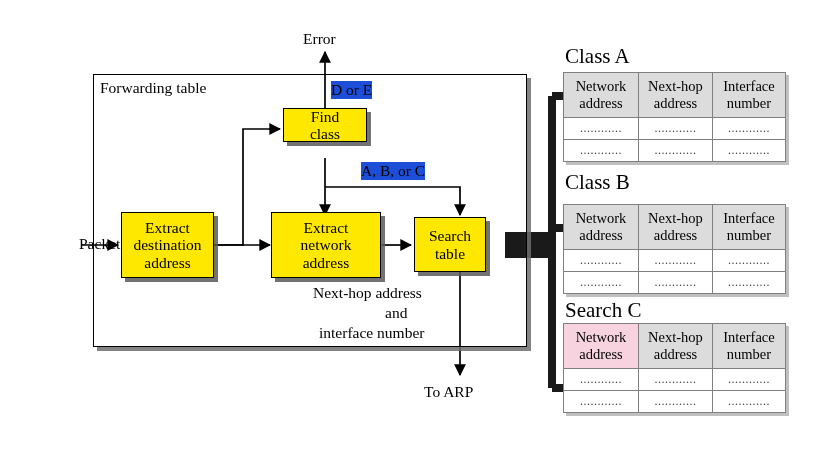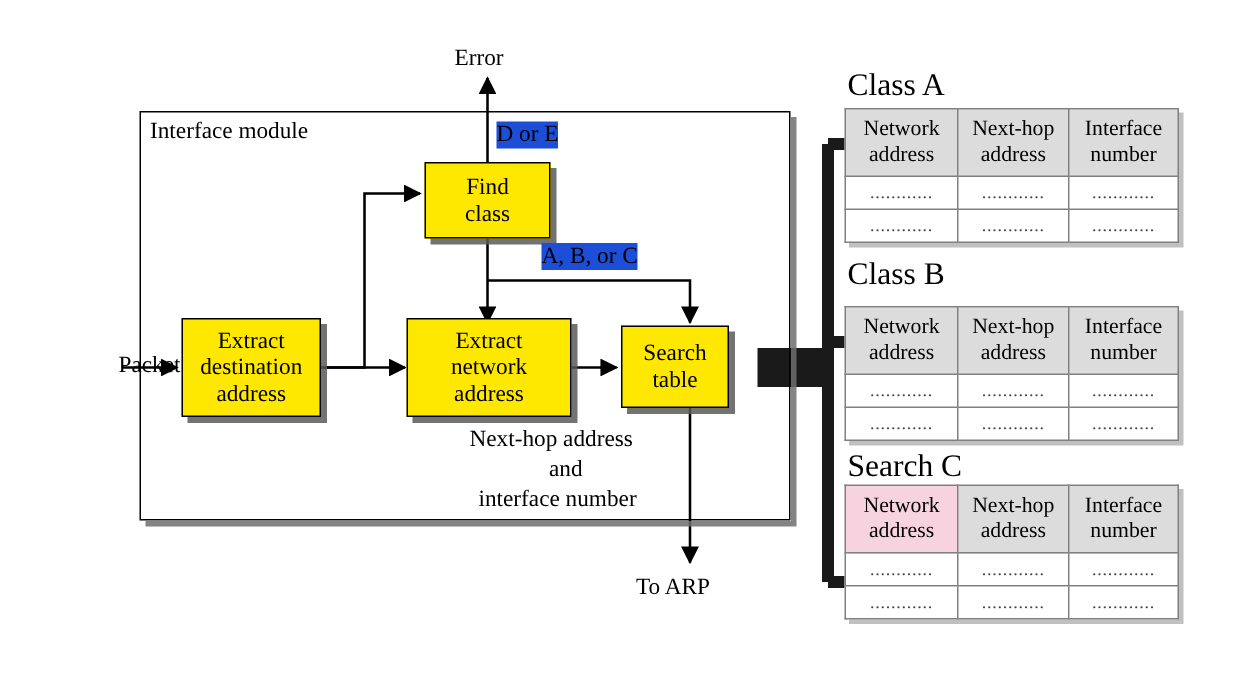--- a/index.html
+++ b/index.html
@@ -144,29 +144,29 @@
     <g stroke="#1a1a1a" fill="none" stroke-width="8">
       <line x1="505" y1="245" x2="552" y2="245" stroke-width="26"></line>
       <line x1="552" y1="96" x2="552" y2="388"></line>
       <line x1="552" y1="96" x2="566" y2="96"></line>
       <line x1="552" y1="228" x2="566" y2="228"></line>
       <line x1="552" y1="388" x2="566" y2="388"></line>
     </g>
   </svg>
 
   <div class="module-frame" style="left:93px; top:74px; width:434px; height:273px;"></div>
-  <div class="module-label" style="left:100px; top:79px;">Interface module</div>
+  <div class="module-label" style="left:100px; top:79px;">Forwarding table</div>
 
   <div class="proc-box" style="left:121px; top:212px; width:93px; height:66px;">
     <span style="white-space:pre-line;">Extract
 destination
 address</span>
   </div>
 
-  <div class="proc-box" style="left:283px; top:108px; width:84px; height:51px;">
+  <div class="proc-box" style="left:283px; top:108px; width:84px; height:34px;">
     <span style="white-space:pre-line;">Find
 class</span>
   </div>
 
   <div class="proc-box" style="left:271px; top:212px; width:110px; height:66px;">
     <span style="white-space:pre-line;">Extract
 network
 address</span>
   </div>
 
@@ -177,21 +177,21 @@
 
   <div class="lbl nobg" style="left:38px; top:235px;margin-left:41px;">Packet</div>
 
   <div class="lbl nobg" style="left:303px; top:30px;">Error</div>
 
   <div class="lbl" style="left:331px; top:81px;">D or E</div>
 
   <div class="lbl" style="left:330px; top:162px;margin-left:31px;">A, B, or C</div>
 
   <div class="lbl nobg" style="left:313px; top:284px;">Next-hop address</div>
-  <div class="lbl nobg" style="left:366px; top:304px;">and</div>
+  <div class="lbl nobg" style="left:385px; top:304px;">and</div>
   <div class="lbl nobg" style="left:319px; top:324px;">interface number</div>
 
   <div class="lbl nobg" style="left:424px; top:383px;">To ARP</div>
 
   <div class="table-title" style="left:565px; top:44px;">Class A</div>
   <table class="rtable" style="left:563px; top:72px; width:219px;">
     <tbody>
         <tr>
       <td class="hdr" style="width:74px; white-space:pre-line;">Network
 address</td>

